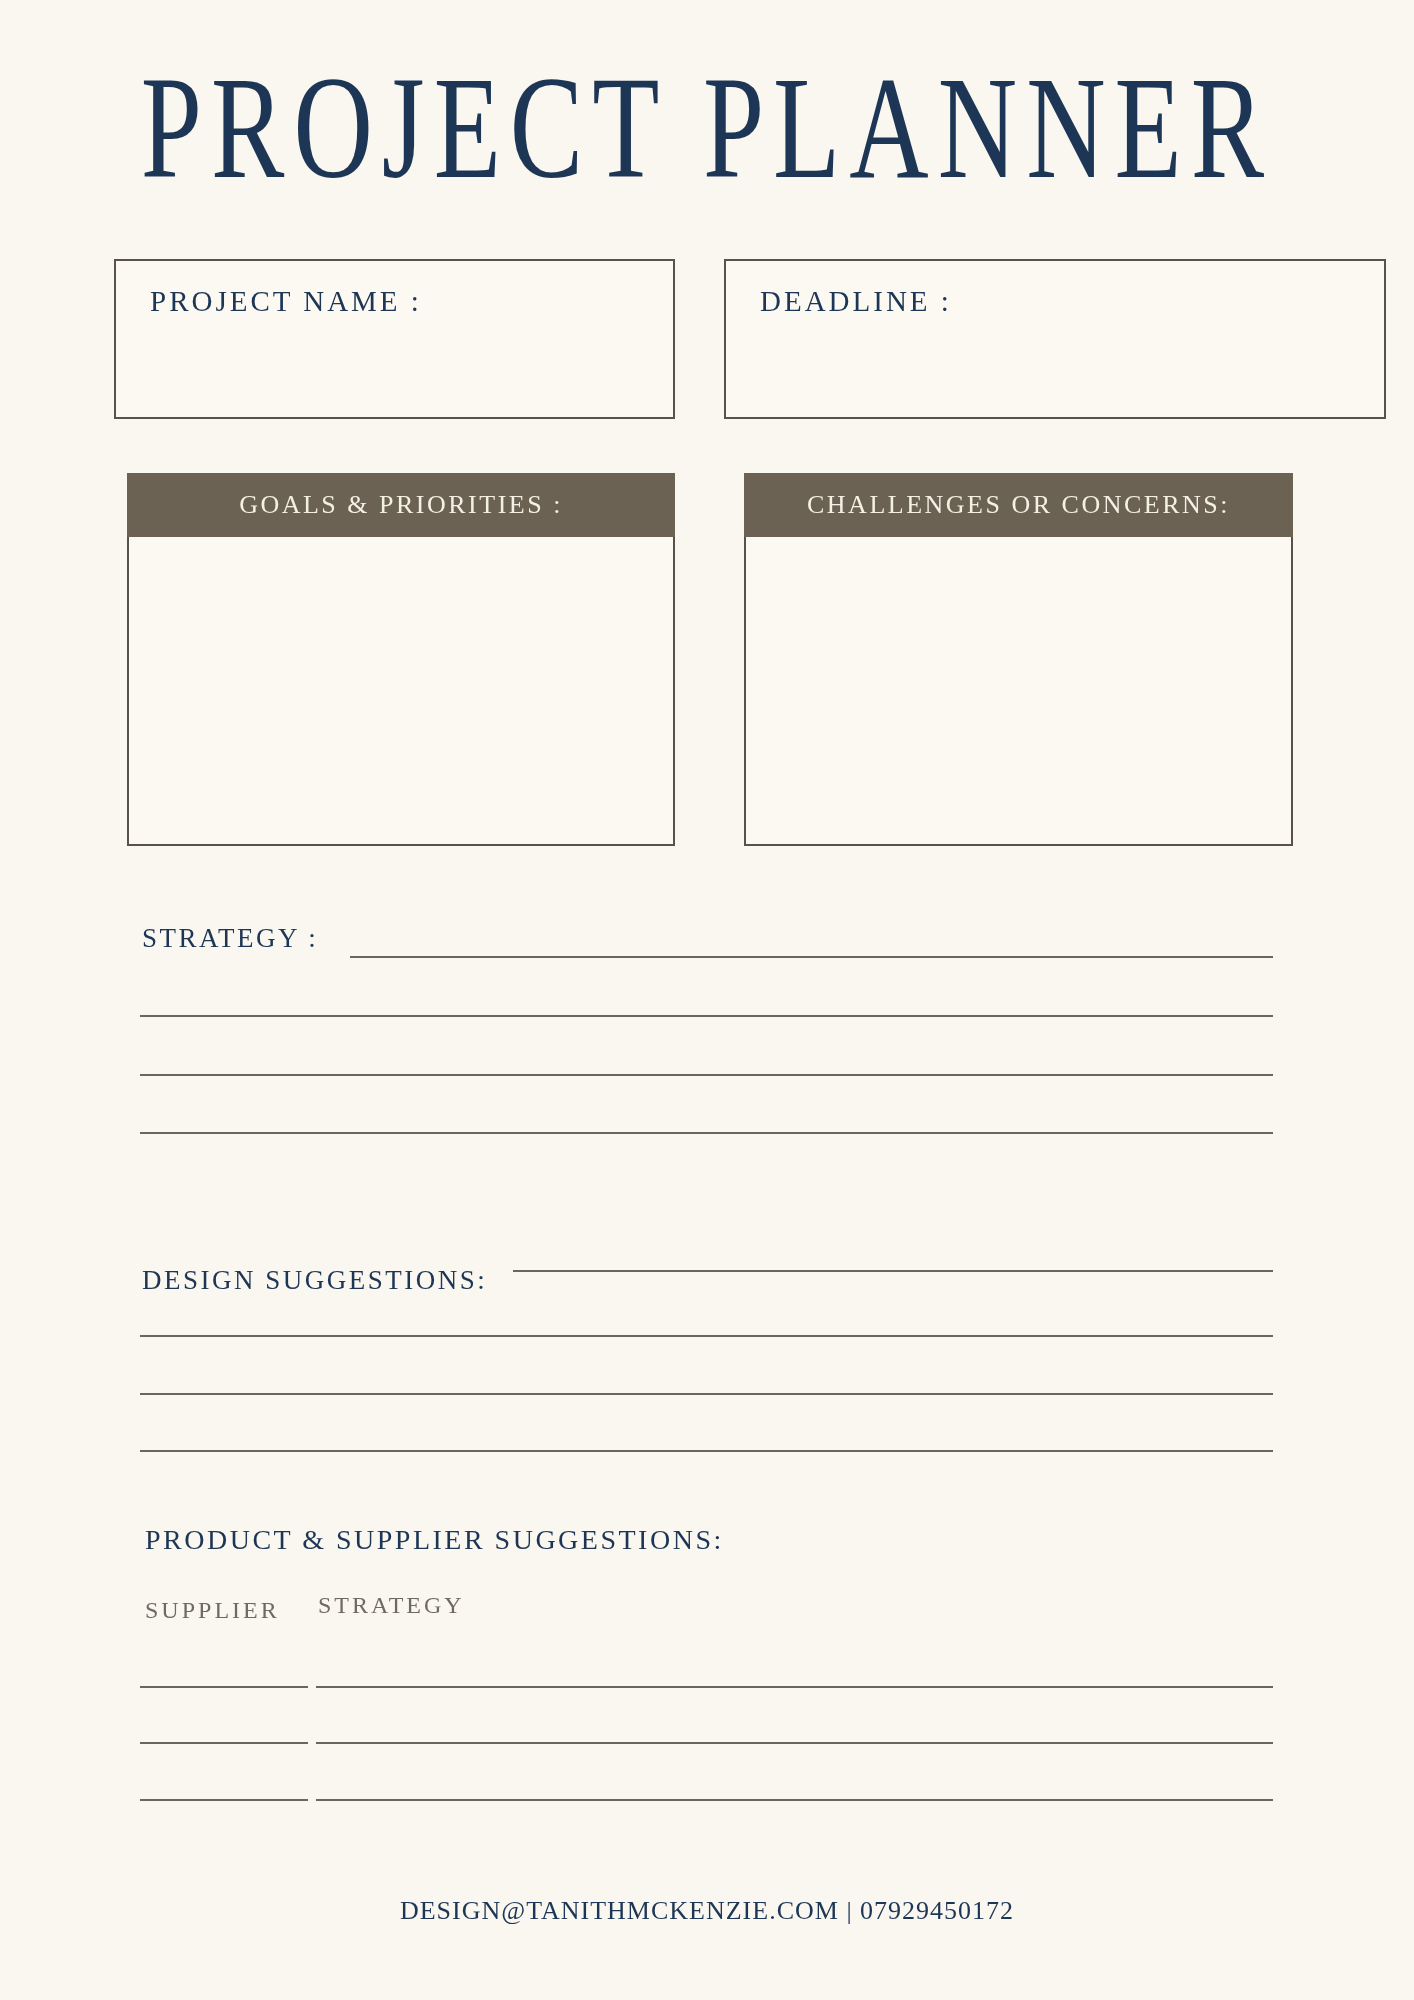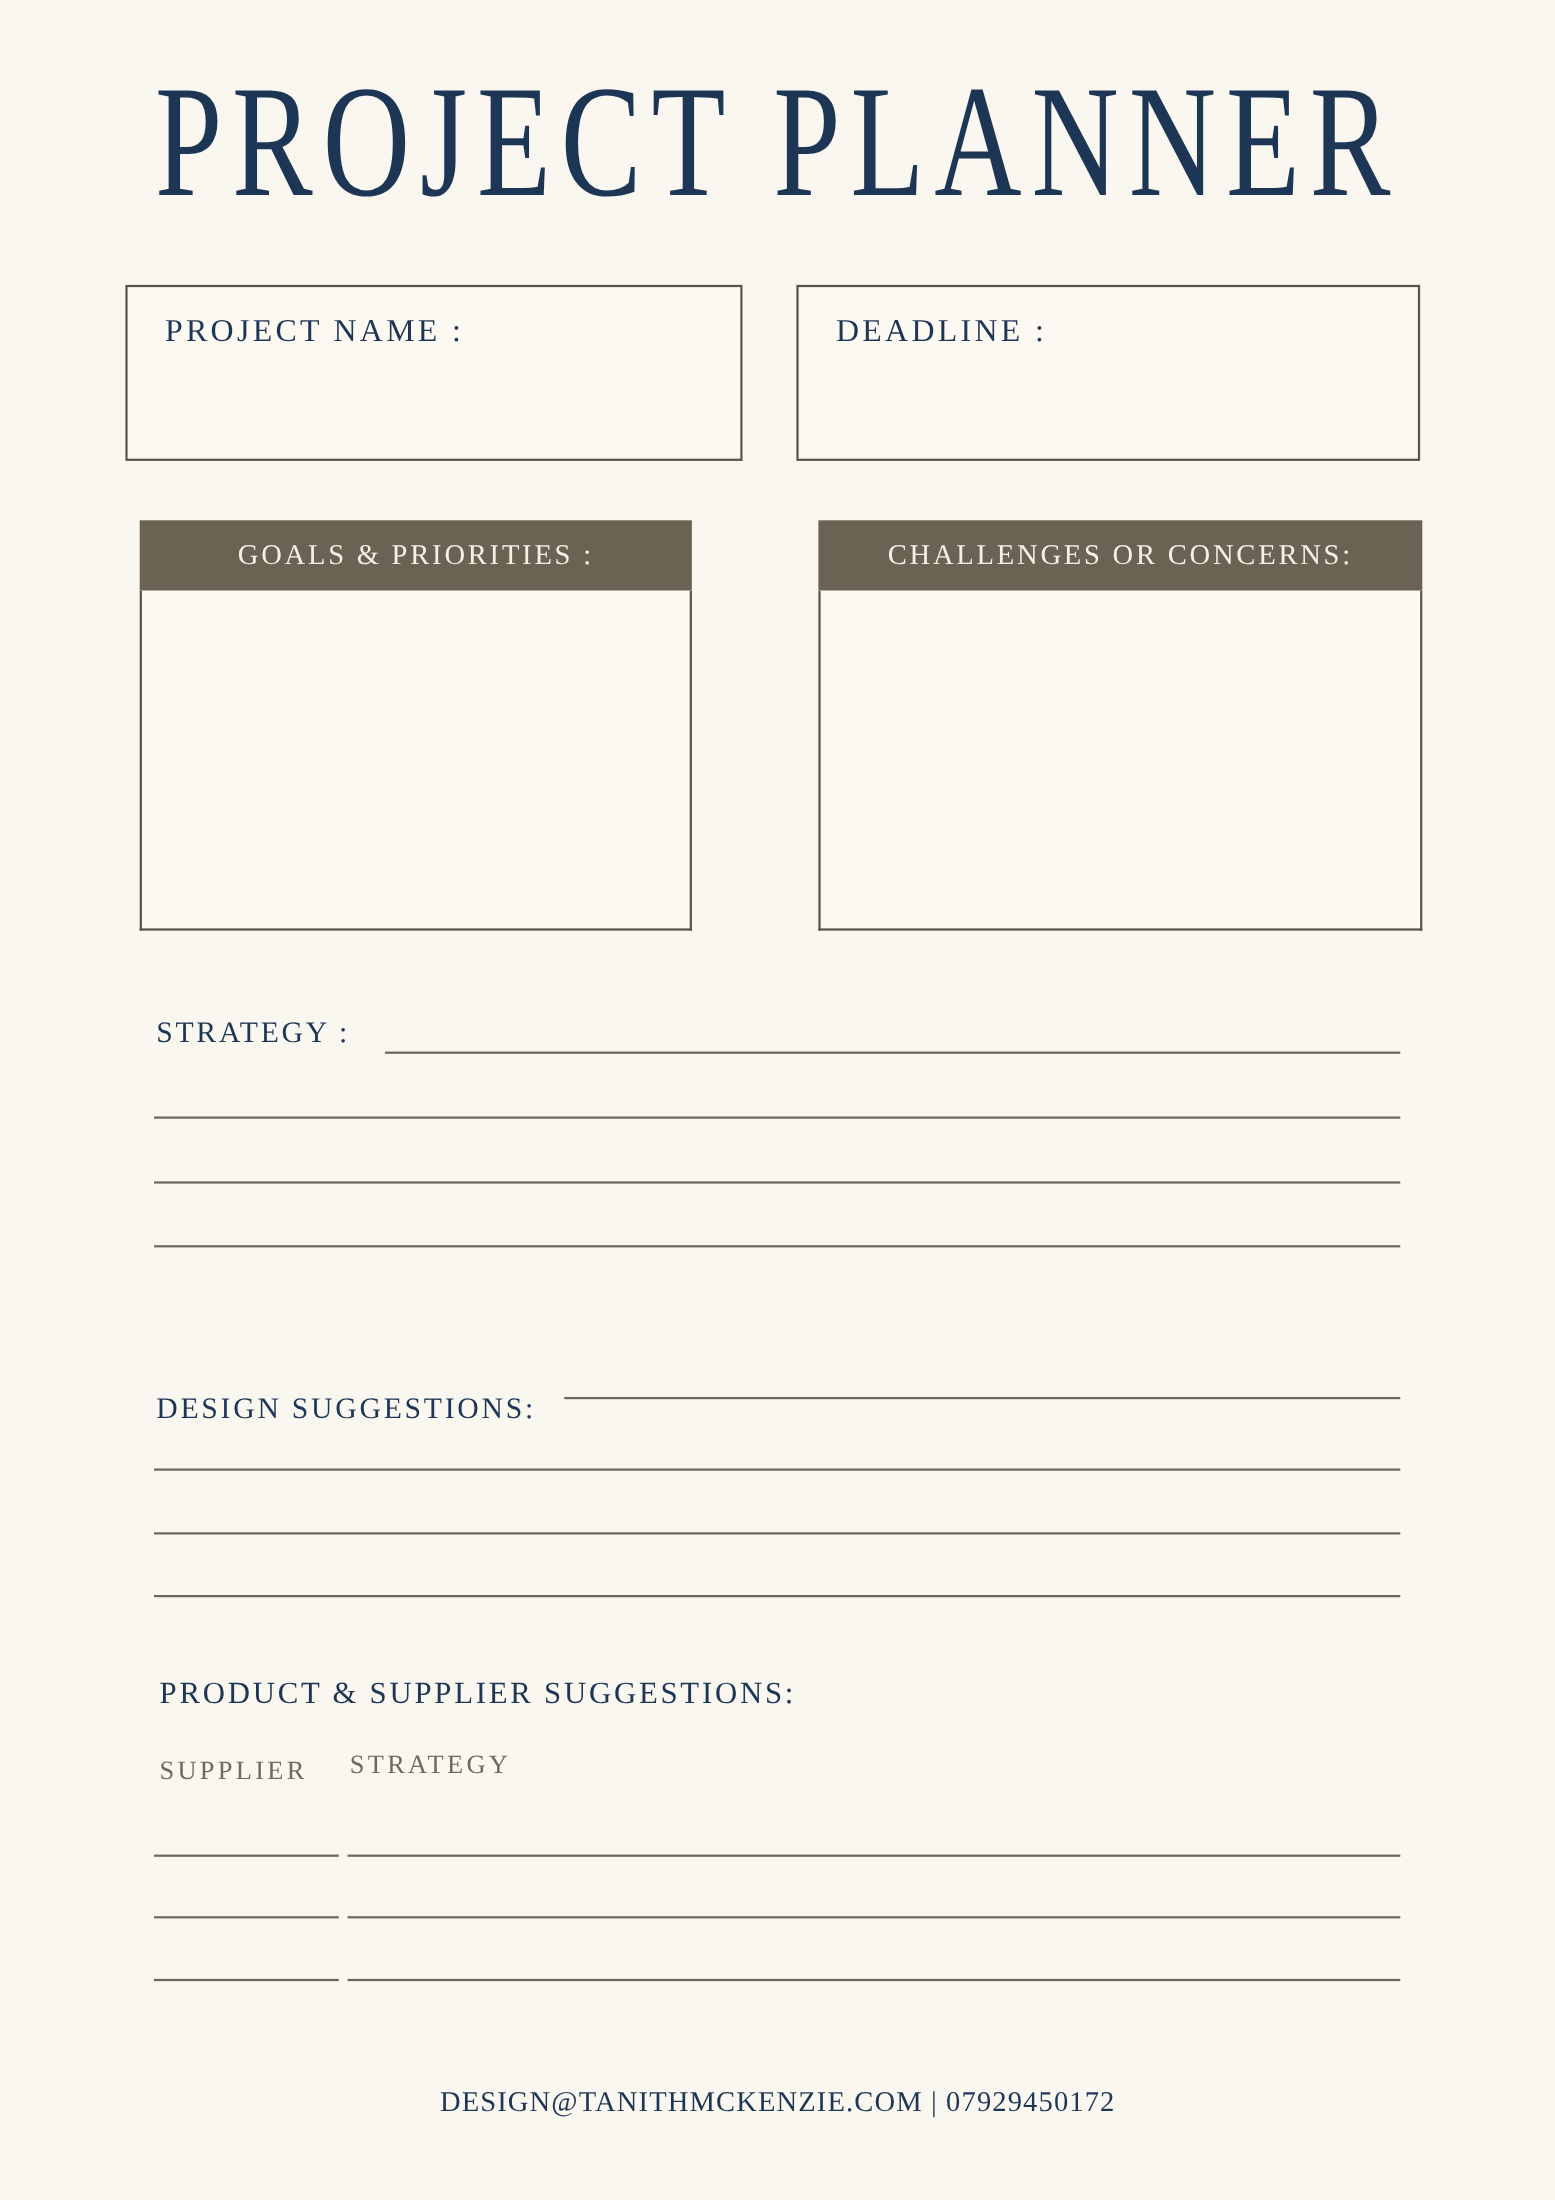--- a/index.html
+++ b/index.html
@@ -30,30 +30,30 @@
     transform:scaleY(1.32);
     transform-origin:top center;
     white-space:nowrap;
   }
   .box{
     position:absolute;top:259px;height:160px;
     background:var(--box-bg);
     border:2px solid var(--border);
   }
   .box-name{left:114px;width:561px;}
-  .box-deadline{left:724px;width:567px;}
+  .box-deadline{left:724px;width:662px;}
   .box-label{
     display:block;
     padding:24px 0 0 34px;
     font-size:29px;letter-spacing:3px;
     color:var(--navy);
     white-space:nowrap;
   }
   .panel{position:absolute;top:473px;}
-  .panel-goals{left:127px;width:502px;}
+  .panel-goals{left:127px;width:548px;}
   .panel-challenges{left:724px;width:549px;margin-left:20px;}
   .panel-header{
     height:64px;line-height:64px;
     background:var(--bar);
     color:var(--bar-text);
     text-align:center;
     font-size:26px;letter-spacing:2.5px;
     white-space:nowrap;
   }
   .panel-body{

